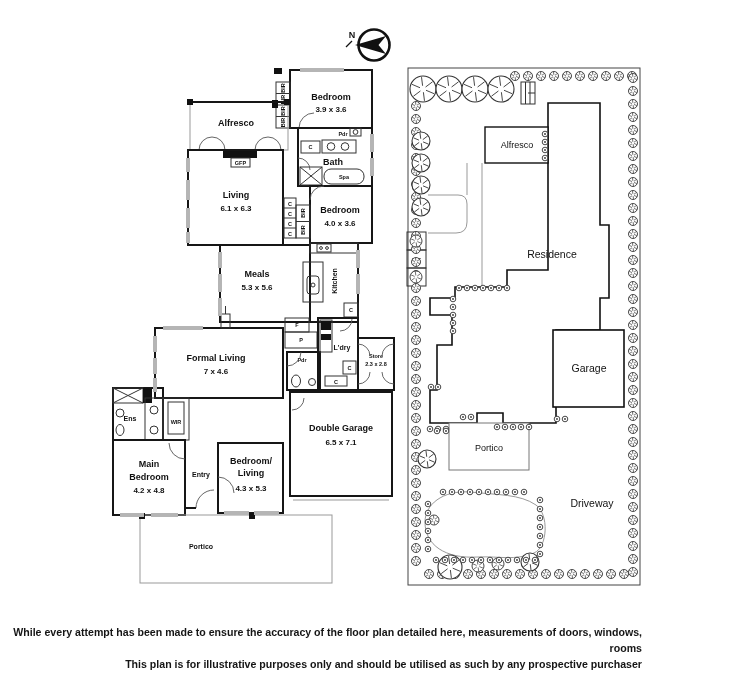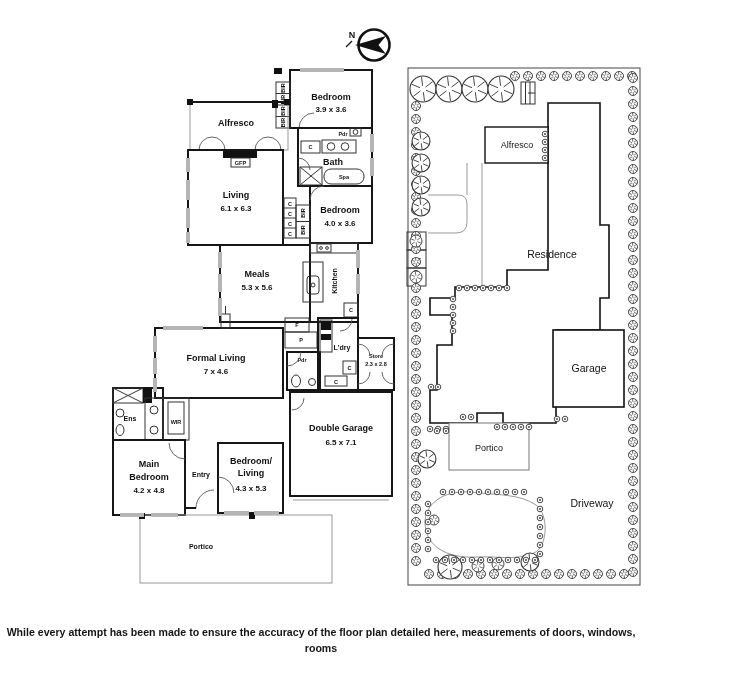--- a/index.html
+++ b/index.html
@@ -14,21 +14,21 @@
   .site {font:10.5px "Liberation Sans",sans-serif;fill:#111;text-anchor:middle;}
   .site2{font:9px "Liberation Sans",sans-serif;fill:#111;text-anchor:middle;}
   .nlab {font:bold 9px "Liberation Sans",sans-serif;fill:#111;text-anchor:middle;}
   
   .w2{fill:none;stroke:#161616;stroke-width:2;}
   .w1{fill:none;stroke:#333;stroke-width:1;}
   .thin{fill:none;stroke:#999;stroke-width:1;}
   .win{stroke:#b5b5b5;stroke-width:4;}
   .arc{fill:none;stroke:#555;stroke-width:0.9;}
   .blk{fill:#111;stroke:none;}
-  .disclaimer{position:absolute;left:0;top:624px;width:642px;text-align:center;
+  .disclaimer{position:absolute;left:0;top:624px;width:642px;text-align:right;
               font-weight:bold;font-size:10.6px;line-height:16px;color:#151515;}
 </style>
 </head>
 <body>
 
 <div class="stage">
 
   <svg style="left:335px;top:20px" width="70" height="50" viewBox="335 20 70 50">
     <circle cx="374" cy="45" r="15.5" fill="none" stroke="#111" stroke-width="2.6"></circle>
     <polygon points="355,45 386,36 378.5,45 386,54" fill="#111"></polygon>
@@ -1256,14 +1256,15 @@
         <circle cx="540" cy="554" r="0.9" fill="#333"></circle>
         <circle cx="437" cy="431" r="2.8" fill="#fff" stroke="#333" stroke-width="0.9"></circle>
         <circle cx="437" cy="431" r="0.9" fill="#333"></circle>
         <circle cx="446" cy="431" r="2.8" fill="#fff" stroke="#333" stroke-width="0.9"></circle>
         <circle cx="446" cy="431" r="0.9" fill="#333"></circle>
       </g>
   </svg>
 
   <div class="disclaimer">
     <div>While every attempt has been made to ensure the accuracy of the floor plan detailed here, measurements of doors, windows, rooms</div>
+    <div>This plan is for illustrative purposes only and should be utilised as such by any prospective purchaser</div>
   </div>
 </div>
 
 </body></html>

